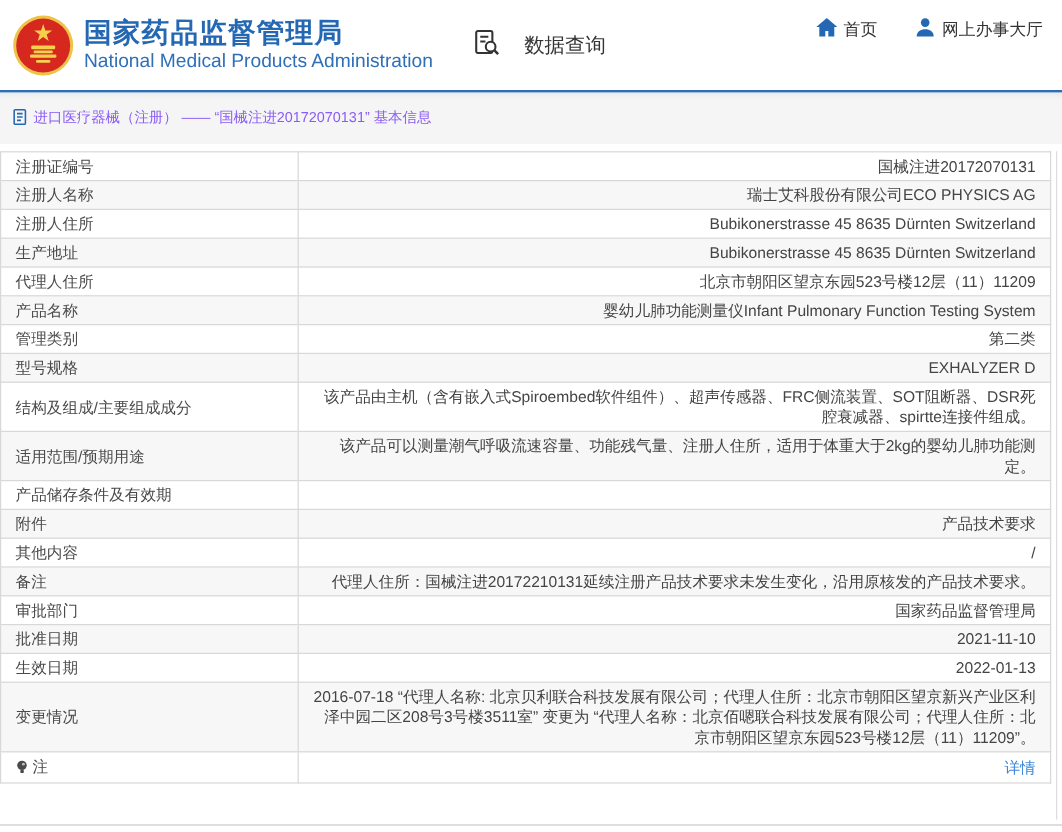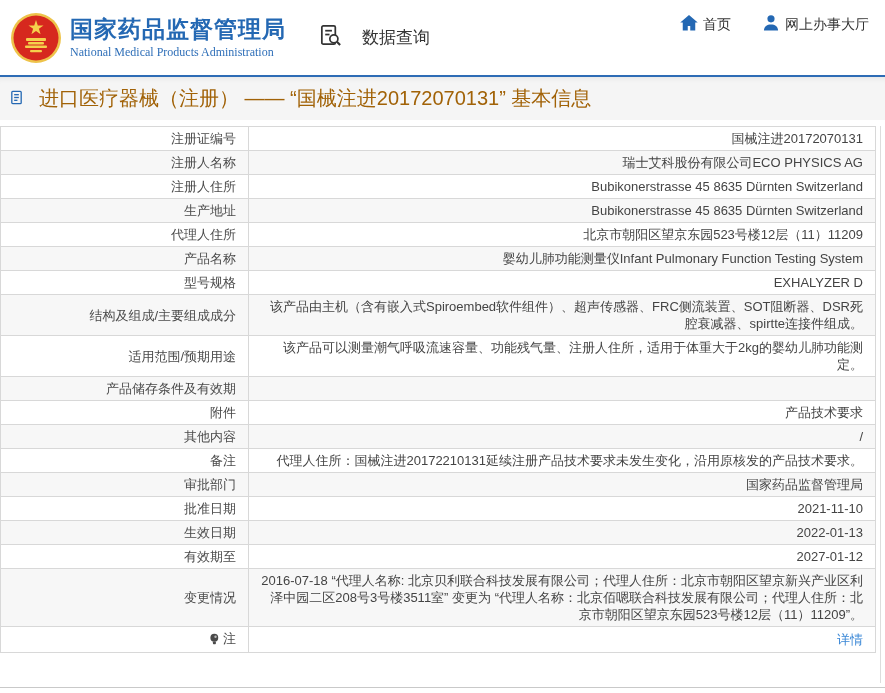--- a/index.html
+++ b/index.html
@@ -22,42 +22,42 @@
   }
   .logo { width: 52px; height: 52px; margin-left: 10px; flex: 0 0 auto; }
   .title-block { margin-left: 8px; }
   .site-title {
     color: #2468b3;
     font-size: 23px;
     font-weight: bold;
     letter-spacing: 1px;
     line-height: 26px;
   }
-  .site-subtitle { color: #2f6fb8; font-size: 12px; margin-top: 3px; font-family: Liberation Serif, serif; }
+  .site-subtitle { color: #2f6fb8; font-size: 16px; margin-top: 3px; }
   .section-tab {
     display: flex; align-items: center; gap: 19px;
     margin-left: 32px; color: #333; font-size: 17px; cursor: pointer;
   }
   .nav { position: absolute; right: 16px; top: 13px; display: flex; gap: 30px; }
   .nav-item {
     display: flex; align-items: center;
     font-size: 14px; color: #333; cursor: pointer; gap: 4px;
   }
 
   
   .breadcrumb-bar {
     background: #f5f5f5;
     height: 43px;
     display: flex; align-items: center;
     padding: 0 9px;
     box-shadow: inset 0 7px 7px -7px rgba(0,0,0,0.10);
   }
   .breadcrumb {
-    color: #a16207; font-size: 20px;
-    display: flex; align-items: center; gap: 15px;
+    color: #8b5cf6; font-size: 12px;
+    display: flex; align-items: center; gap: 4px;
   }
 
   
   .table-wrap { margin-top: 6px; }
   table.info-table {
     border-collapse: collapse;
     width: 876px;
     table-layout: fixed;
     font-size: 13px;
     color: #444;
@@ -65,21 +65,20 @@
   .info-table td {
     border: 1px solid #d8d8d8;
     padding: 3px 12px;
     line-height: 17px;
     vertical-align: middle;
     word-break: break-word;
   }
   .info-table tr:nth-child(even) { background: #f7f7f7; }
   .info-table td.label-cell {
     width: 248px;
-    text-align: right;
     color: #4a4a4a;
     white-space: nowrap;
   }
   .info-table td.value-cell { text-align: right; }
   .info-table td.label-cell .bulb-wrap { display:inline-block; vertical-align:-2px; margin-right:2px; }
   a.detail-link { color: #3a87d6; text-decoration: none; cursor: pointer; margin-top: 16px; }
 
   .page-bottom-line {
     position: absolute; left: 0; right: 0; bottom: 5px;
     border-top: 1px solid #c9c9c9;
@@ -182,20 +181,24 @@
         </tr>
         <tr>
           <td class="label-cell"><span>代理人住所</span></td>
           <td class="value-cell">北京市朝阳区望京东园523号楼12层（11）11209</td>
         </tr>
         <tr>
           <td class="label-cell"><span>产品名称</span></td>
           <td class="value-cell">婴幼儿肺功能测量仪Infant Pulmonary Function Testing System</td>
         </tr>
         <tr>
+          <td class="label-cell"><span>管理类别</span></td>
+          <td class="value-cell">第二类</td>
+        </tr>
+        <tr>
           <td class="label-cell"><span>型号规格</span></td>
           <td class="value-cell">EXHALYZER D</td>
         </tr>
         <tr>
           <td class="label-cell"><span>结构及组成/主要组成成分</span></td>
           <td class="value-cell">该产品由主机（含有嵌入式Spiroembed软件组件）、超声传感器、FRC侧流装置、SOT阻断器、DSR死腔衰减器、spirtte连接件组成。</td>
         </tr>
         <tr>
           <td class="label-cell"><span>适用范围/预期用途</span></td>
           <td class="value-cell">该产品可以测量潮气呼吸流速容量、功能残气量、注册人住所，适用于体重大于2kg的婴幼儿肺功能测定。</td>
@@ -220,24 +223,20 @@
           <td class="label-cell"><span>审批部门</span></td>
           <td class="value-cell">国家药品监督管理局</td>
         </tr>
         <tr>
           <td class="label-cell"><span>批准日期</span></td>
           <td class="value-cell">2021-11-10</td>
         </tr>
         <tr>
           <td class="label-cell"><span>生效日期</span></td>
           <td class="value-cell">2022-01-13</td>
-        </tr>
-        <tr>
-          <td class="label-cell"><span>有效期至</span></td>
-          <td class="value-cell">2027-01-12</td>
         </tr>
         <tr>
           <td class="label-cell"><span>变更情况</span></td>
           <td class="value-cell">2016-07-18 “代理人名称: 北京贝利联合科技发展有限公司；代理人住所：北京市朝阳区望京新兴产业区利泽中园二区208号3号楼3511室” 变更为 “代理人名称：北京佰嗯联合科技发展有限公司；代理人住所：北京市朝阳区望京东园523号楼12层（11）11209”。</td>
         </tr>
         <tr>
           <td class="label-cell"><span class="bulb-wrap"><svg viewBox="0 0 14 14" width="12" height="12">
                 <circle cx="6.2" cy="5.6" r="4.6" fill="#4a4a4a"></circle>
                 <circle cx="7.6" cy="4.4" r="1.4" fill="#bdbdbd"></circle>
                 <rect x="4.6" y="10" width="3.4" height="3" rx="0.8" fill="#4a4a4a"></rect>

